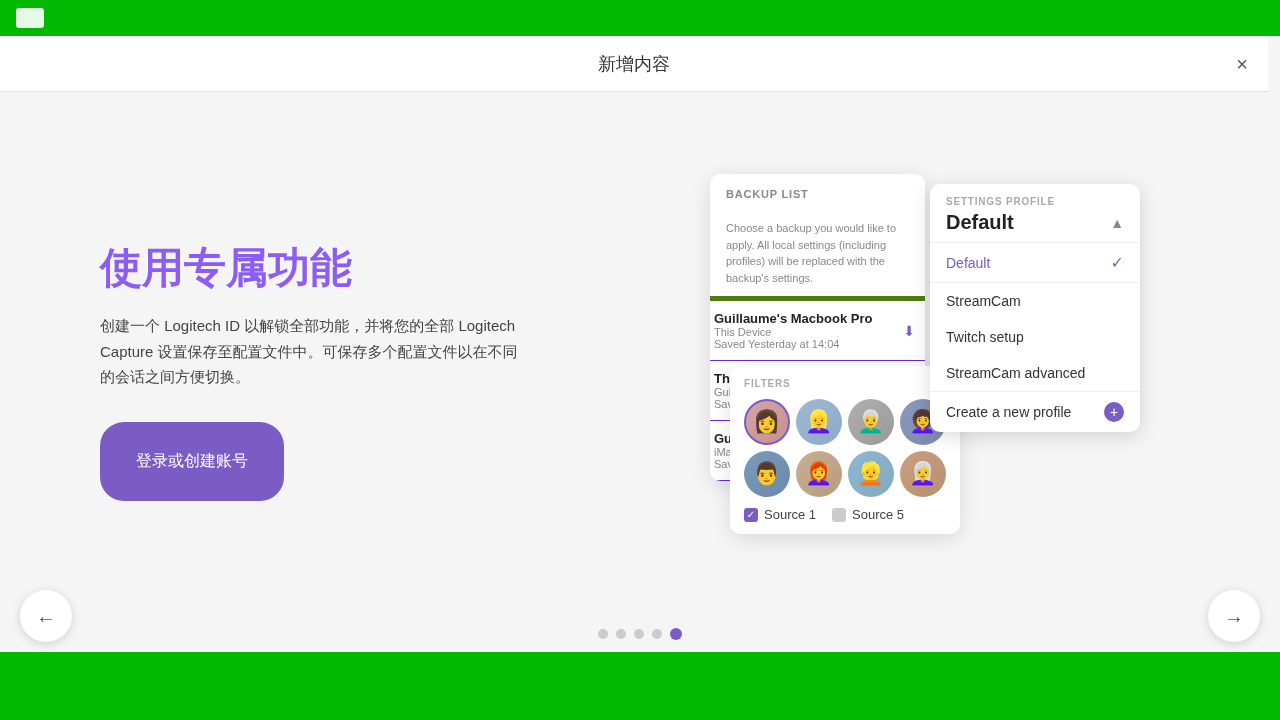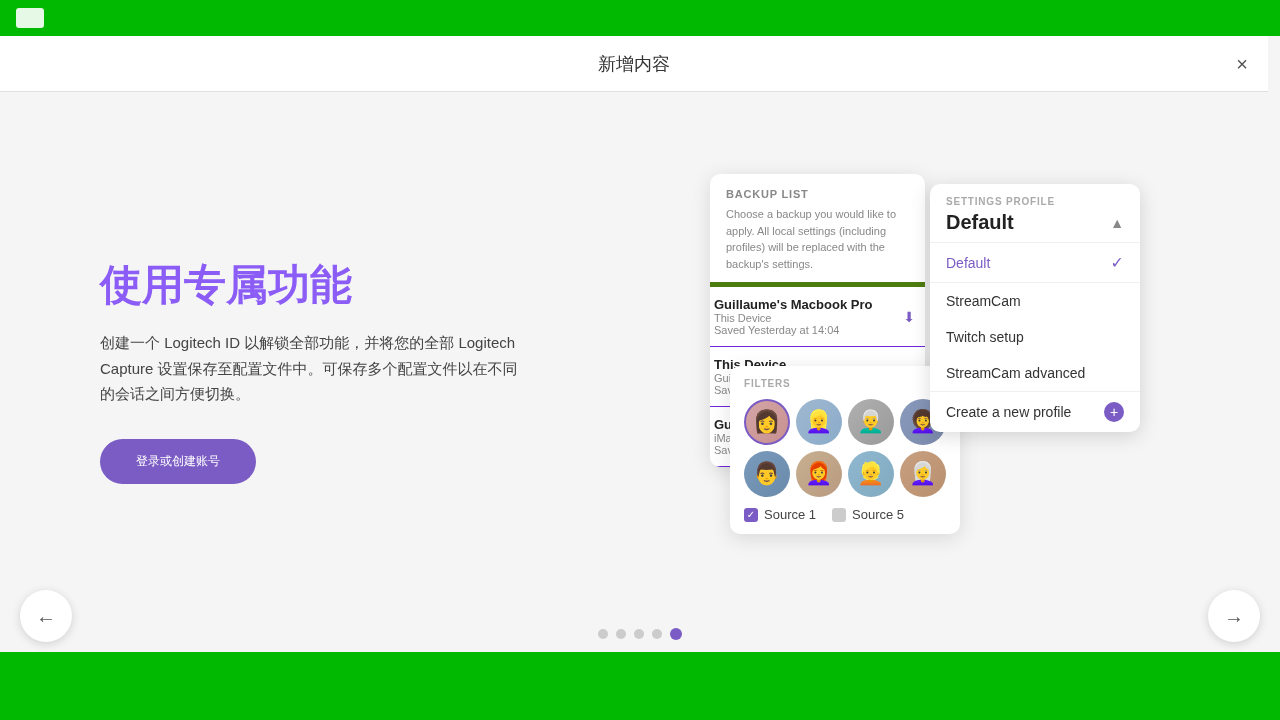--- a/index.html
+++ b/index.html
@@ -98,22 +98,22 @@
       font-size: 15px;
       color: #444;
       line-height: 1.7;
       margin-bottom: 32px;
     }
     .cta-btn {
       background: #7b5cc4;
       color: white;
       border: none;
       border-radius: 24px;
-      padding: 14px 36px;
-      font-size: 12px;
+      padding: 29px 36px;
+      font-size: 16px;
       cursor: pointer;
       font-weight: 500;
     }
 
     
     .right-panel {
       position: absolute;
       right: 140px;
       top: 50%;
       transform: translateY(-55%);
@@ -141,21 +141,21 @@
     .backup-card-title {
       font-size: 11px;
       font-weight: 700;
       color: #888;
       letter-spacing: 0.8px;
       text-transform: uppercase;
     }
     .backup-card-desc {
       font-size: 11px;
       color: #888;
-      margin-top: 6px;
+      margin-top: 20px;
       line-height: 1.5;
     }
     .backup-item {
       padding: 10px 4px;
       border-bottom: 1px solid #6d28d9;
       display: flex;
       align-items: center;
       justify-content: space-between;
       cursor: pointer;
     }

